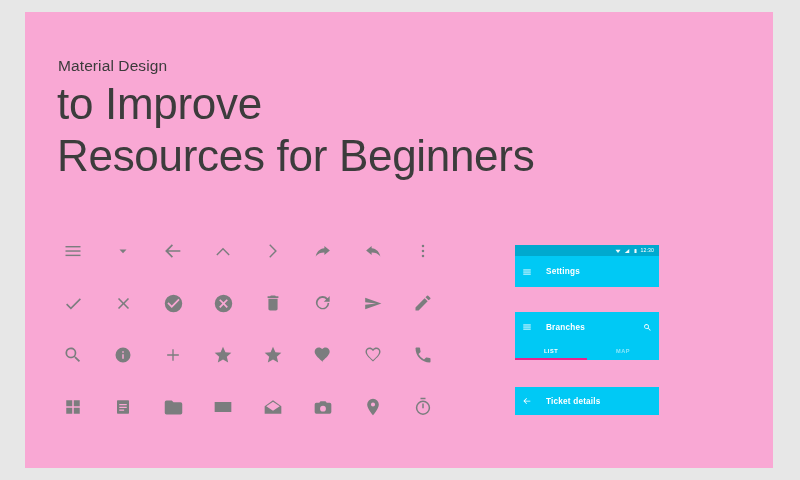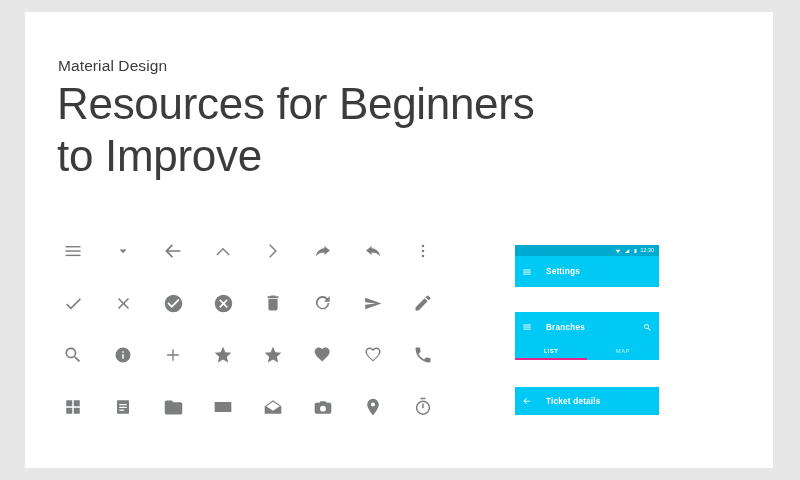--- a/index.html
+++ b/index.html
@@ -12,21 +12,21 @@
     background: #e7e7e7;
     font-family: "Liberation Sans", sans-serif;
     overflow: hidden;
   }
   #slide {
     position: absolute;
     left: 25px;
     top: 12px;
     width: 748px;
     height: 456px;
-    background: #ffffff;
+    background: #f9a8d4;
   }
 
   
   #eyebrow {
     position: absolute;
     left: 33px;
     top: 45px;
     font-size: 15.5px;
     color: #3b3b3b;
     letter-spacing: 0.1px;
@@ -143,22 +143,22 @@
   }
 </style>
 </head>
 <body>
 
 <div id="slide">
 
   <div id="eyebrow">Material Design</div>
 
   <div id="headline">
+    <span class="ln">to Improve</span>
     <span class="ln">Resources for Beginners</span>
-    <span class="ln">to Improve</span>
   </div>
 
   <div id="icon-grid">
 
     <div class="icon-row">
       <span class="icon-cell">
         <svg width="20" height="20" viewBox="0 0 24 24">
             <rect x="3" y="6" width="18" height="1.7"></rect>
             <rect x="3" y="11.2" width="18" height="1.7"></rect>
             <rect x="3" y="16.4" width="18" height="1.7"></rect>

